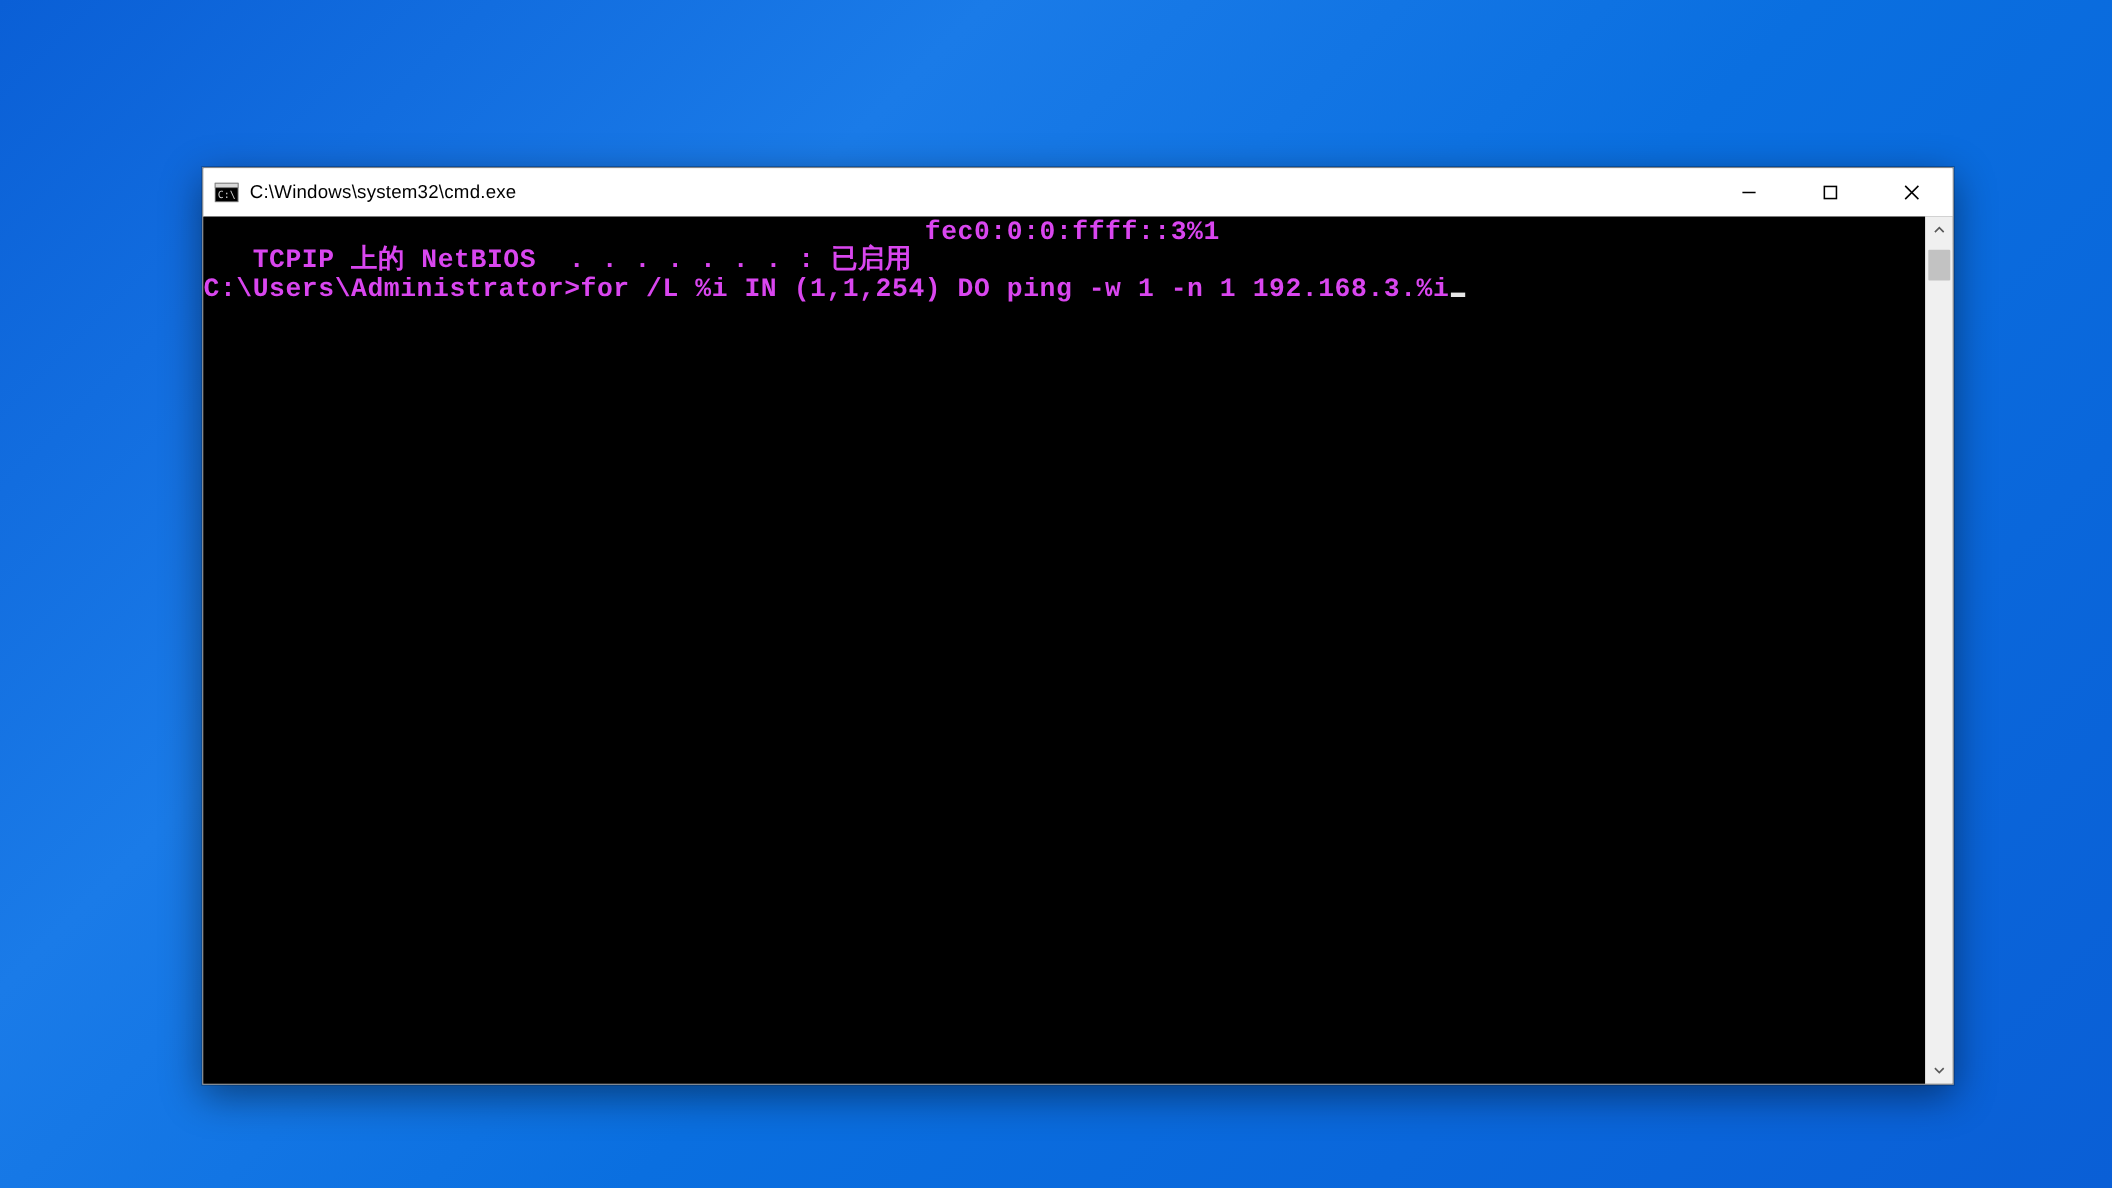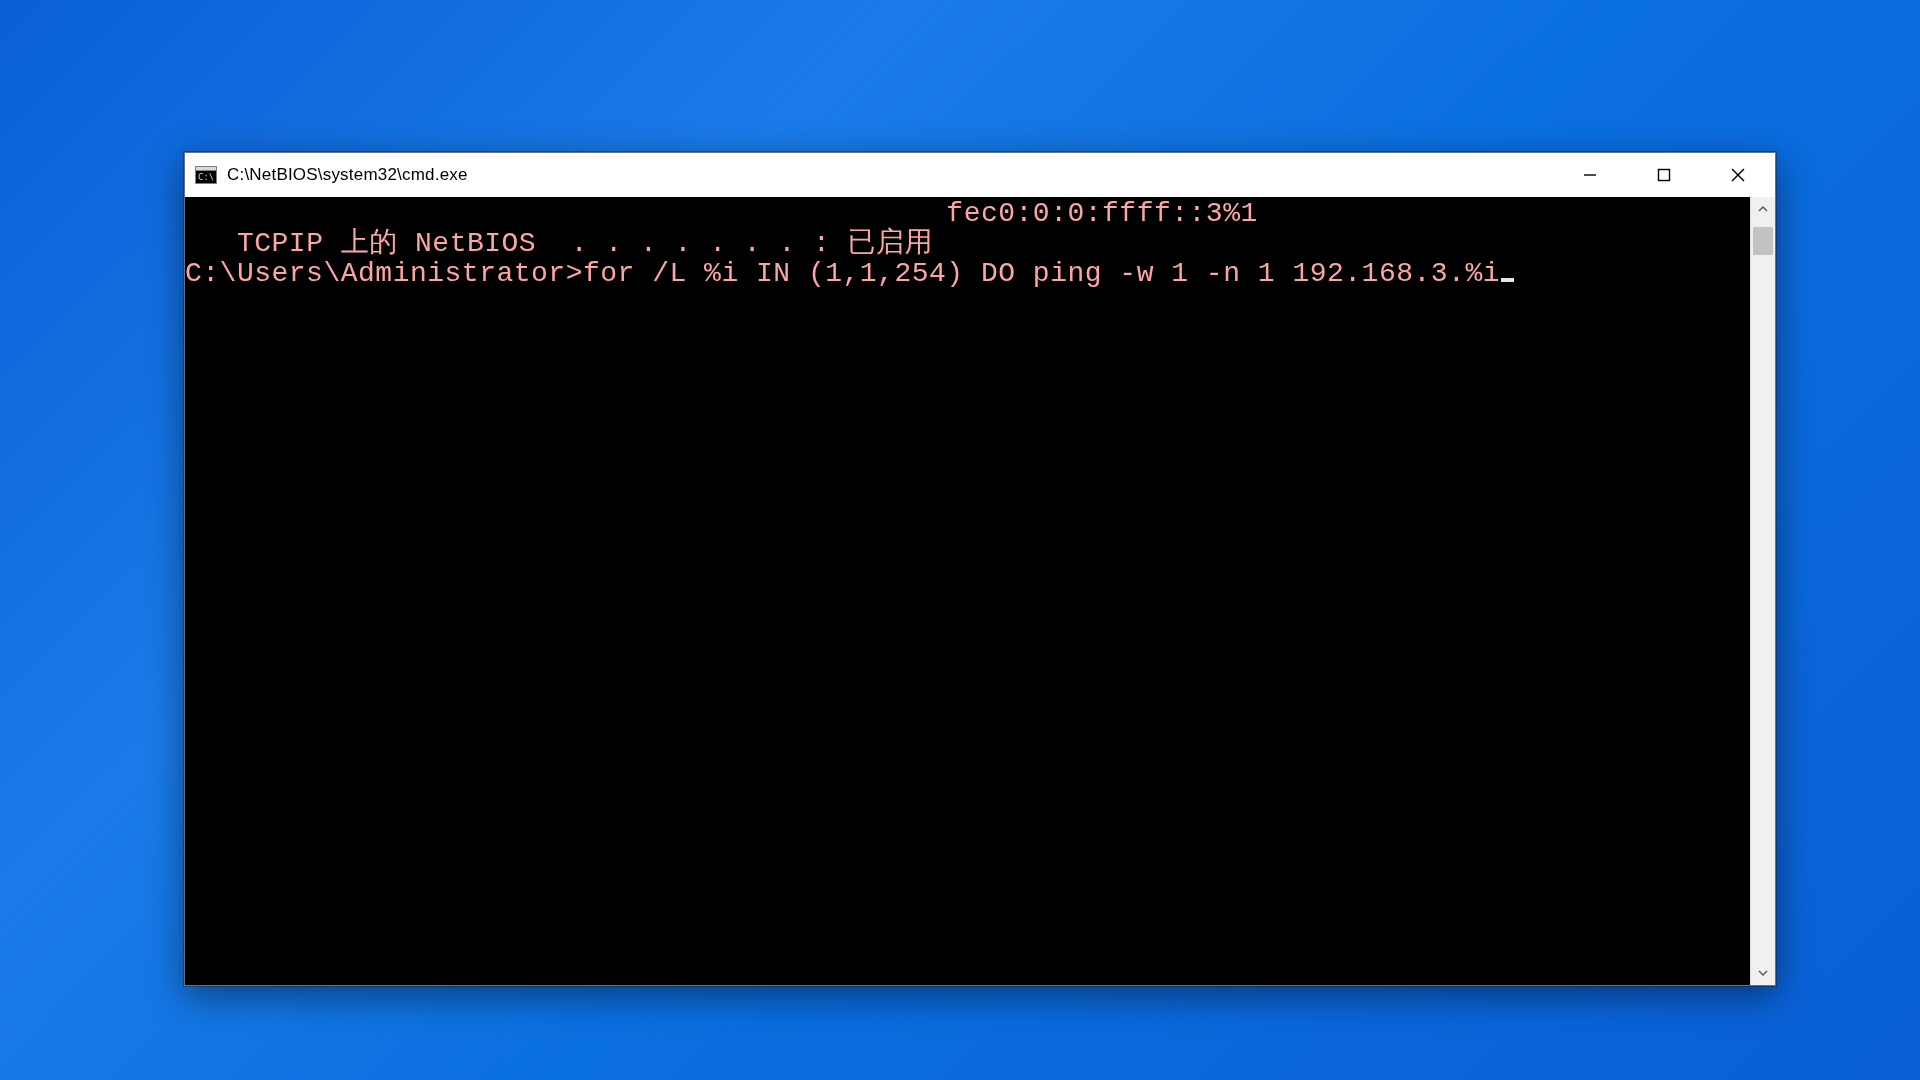--- a/index.html
+++ b/index.html
@@ -64,28 +64,29 @@
 
   .client {
     flex: 1 1 auto;
     display: flex;
     min-height: 0;
     background: #000;
   }
   .terminal {
     flex: 1 1 auto;
     background: #000000;
-    color: #fca5a5;
+    color: #d946ef;
     font-family: "NSimSun", "SimSun", "Consolas", "Courier New", monospace;
-    font-size: 28px;
+    font-size: 24px;
     line-height: 1.08;
     padding: 2px 0 0 0;
     white-space: pre;
     overflow: hidden;
     letter-spacing: 0.5px;
+    font-weight: bold;
   }
   .terminal .line { display:block; }
   .prompt-line { white-space: pre; }
   .cursor {
     display: inline-block;
     width: 13px;
     height: 4px;
     background: #e6e6e6;
     vertical-align: -1px;
     margin-left: 1px;
@@ -128,21 +129,21 @@
 
 <div class="window">
   <div class="titlebar">
     <span class="icon">
       <svg width="22" height="18" viewBox="0 0 22 18">
         <rect x="0.5" y="0.5" width="21" height="17" fill="#000" stroke="#808080"></rect>
         <rect x="0.5" y="0.5" width="21" height="4" fill="#d9d9d9" stroke="#808080"></rect>
         <text x="3" y="14" font-family="Consolas,monospace" font-size="9" fill="#d0d0d0">C:\</text>
       </svg>
     </span>
-    <span class="title">C:\NetBIOS\system32\cmd.exe</span>
+    <span class="title">C:\Windows\system32\cmd.exe</span>
     <span class="spacer"></span>
     <div class="win-controls">
       <div class="win-btn">
         <svg width="14" height="14" viewBox="0 0 14 14">
             <line x1="1" y1="7" x2="13" y2="7" stroke-width="1.4"></line>
           </svg>
       </div>
       <div class="win-btn">
         <svg width="14" height="14" viewBox="0 0 14 14">
             <rect x="1.5" y="1.5" width="11" height="11" fill="none" stroke-width="1.4"></rect>

